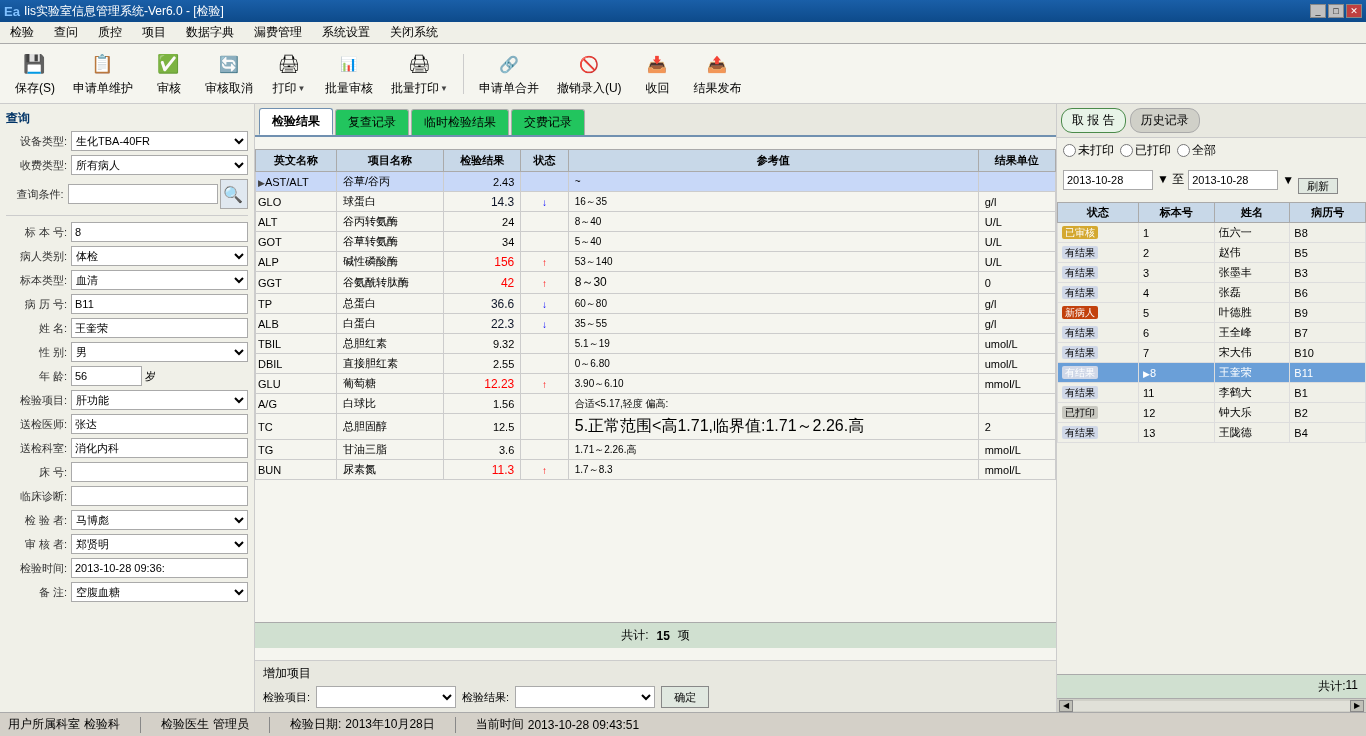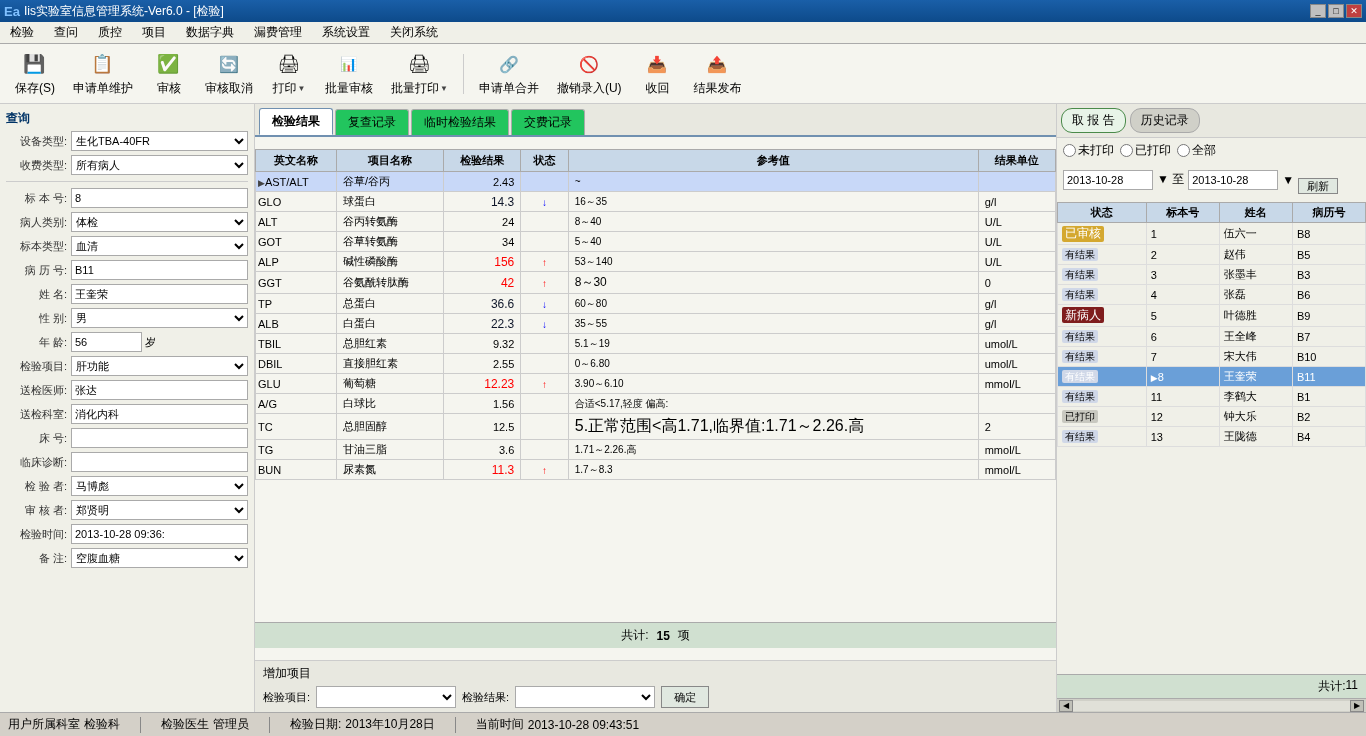--- a/index.html
+++ b/index.html
@@ -76,23 +76,23 @@
     .date-row { display: flex; align-items: center; gap: 4px; padding: 2px 6px 8px; font-size: 11px; }
     .date-input { width: 90px; height: 20px; border: 1px solid #aaa; background: white; font-size: 11px; padding: 1px 3px; }
     .refresh-btn { height: 16px; padding: 0 8px; background: #e0e8e0; border: 1px solid #888; cursor: pointer; font-size: 11px; margin-top: 13px; }
     
     
     .patient-table-container { flex: 1; overflow-y: auto; overflow-x: hidden; }
     .patient-table { width: 100%; border-collapse: collapse; }
     .patient-table th { background: #c8d8e8; border: 1px solid #aaa; padding: 2px 4px; font-size: 11px; text-align: center; white-space: nowrap; position: sticky; top: 0; }
     .patient-table td { border: 1px solid #ddd; padding: 2px 4px; font-size: 11px; white-space: nowrap; }
     .patient-table tr.selected-patient td { background: #6a9fd8; color: white; }
-    .status-yishenhe { background: #d4a830; color: white; padding: 1px 3px; border-radius: 2px; font-size: 12px; font-family: Liberation Mono, monospace; }
+    .status-yishenhe { background: #d4a830; color: white; padding: 1px 3px; border-radius: 2px; font-size: 10px; }
     .status-youjieguo { background: #d0d8e8; padding: 1px 3px; border-radius: 2px; font-size: 10px; }
-    .status-xinbingren { background: #7f1d1d; color: white; padding: 1px 3px; border-radius: 2px; font-size: 12px; }
+    .status-xinbingren { background: #c2410c; color: white; padding: 1px 3px; border-radius: 2px; font-size: 10px; }
     .status-yidayin { background: #c8c8c0; padding: 1px 3px; border-radius: 2px; font-size: 10px; }
     
     .patient-footer { background: #d0e0d0; border-top: 1px solid #aaa; padding: 3px 8px; display: flex; justify-content: flex-end; font-size: 11px; }
     
     
     .status-bar { height: 24px; background: #d4d0c8; border-top: 1px solid #aaa; display: flex; align-items: center; padding: 0 8px; gap: 20px; font-size: 11px; }
     .status-item { display: flex; align-items: center; gap: 4px; }
     .status-divider { width: 1px; height: 16px; background: #888; }
     
     .selected-row { background: #c8d8f8; }
@@ -194,20 +194,27 @@
       </select>
     </div>
 
     <div class="form-row">
       <span class="form-label">收费类型:</span>
       <select class="form-select">
         <option>所有病人</option>
       </select>
     </div>
 
+    <div class="form-row">
+      <span class="form-label">查询条件:</span>
+      <input class="form-input" type="text" value="" style="">
+      <div class="search-btn">
+        <span style="font-size:16px;">🔍</span>
+      </div>
+    </div>
 
     <div class="divider-h"></div>
 
     <div class="form-row">
       <span class="form-label">标 本 号:</span>
       <input class="form-input" type="text" value="8" style="">
     </div>
 
     <div class="form-row">
       <span class="form-label">病人类别:</span>

